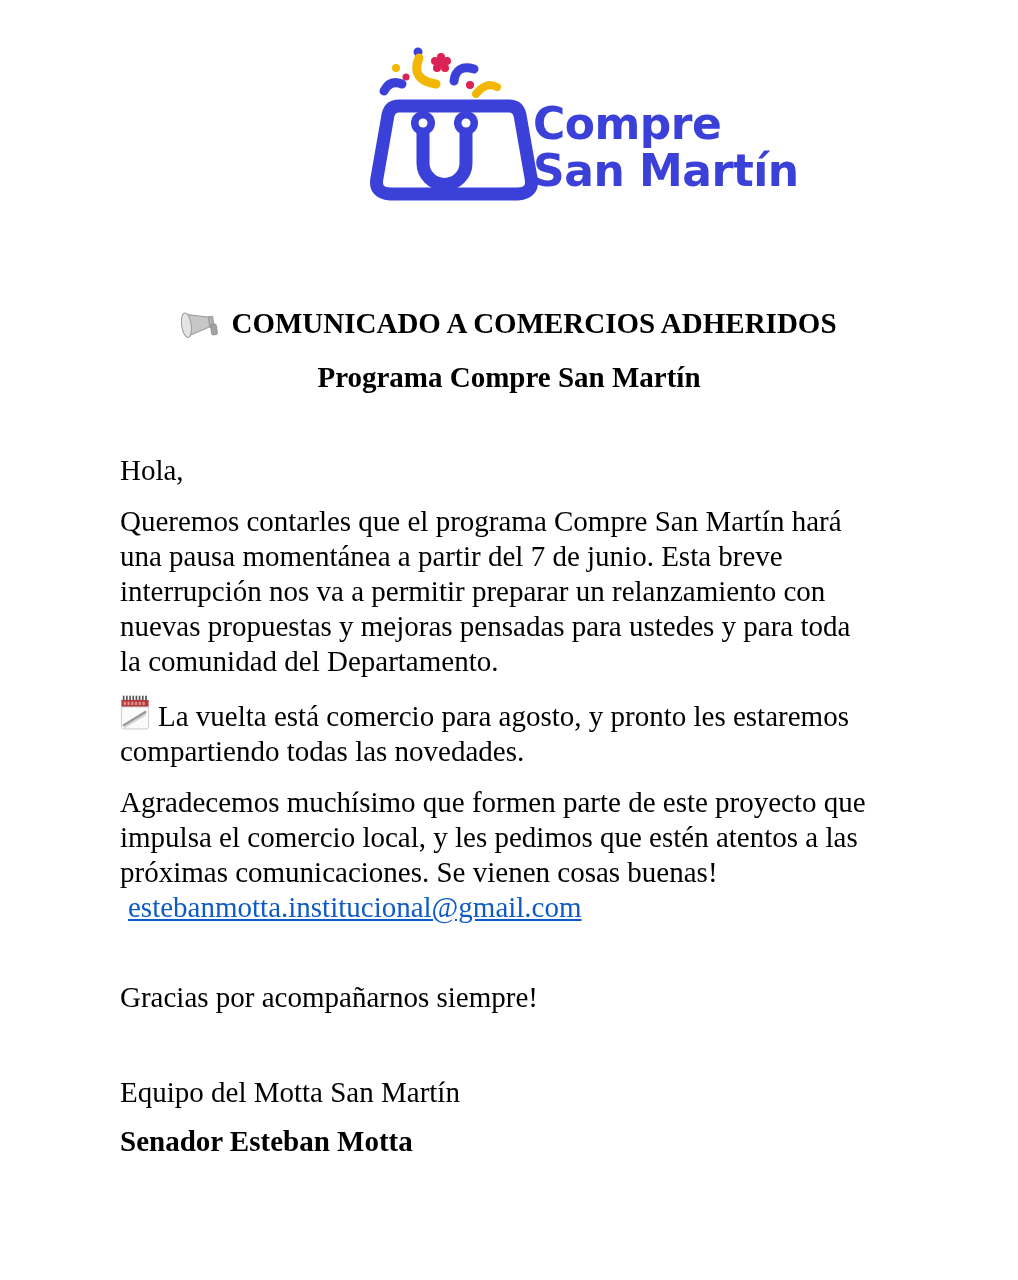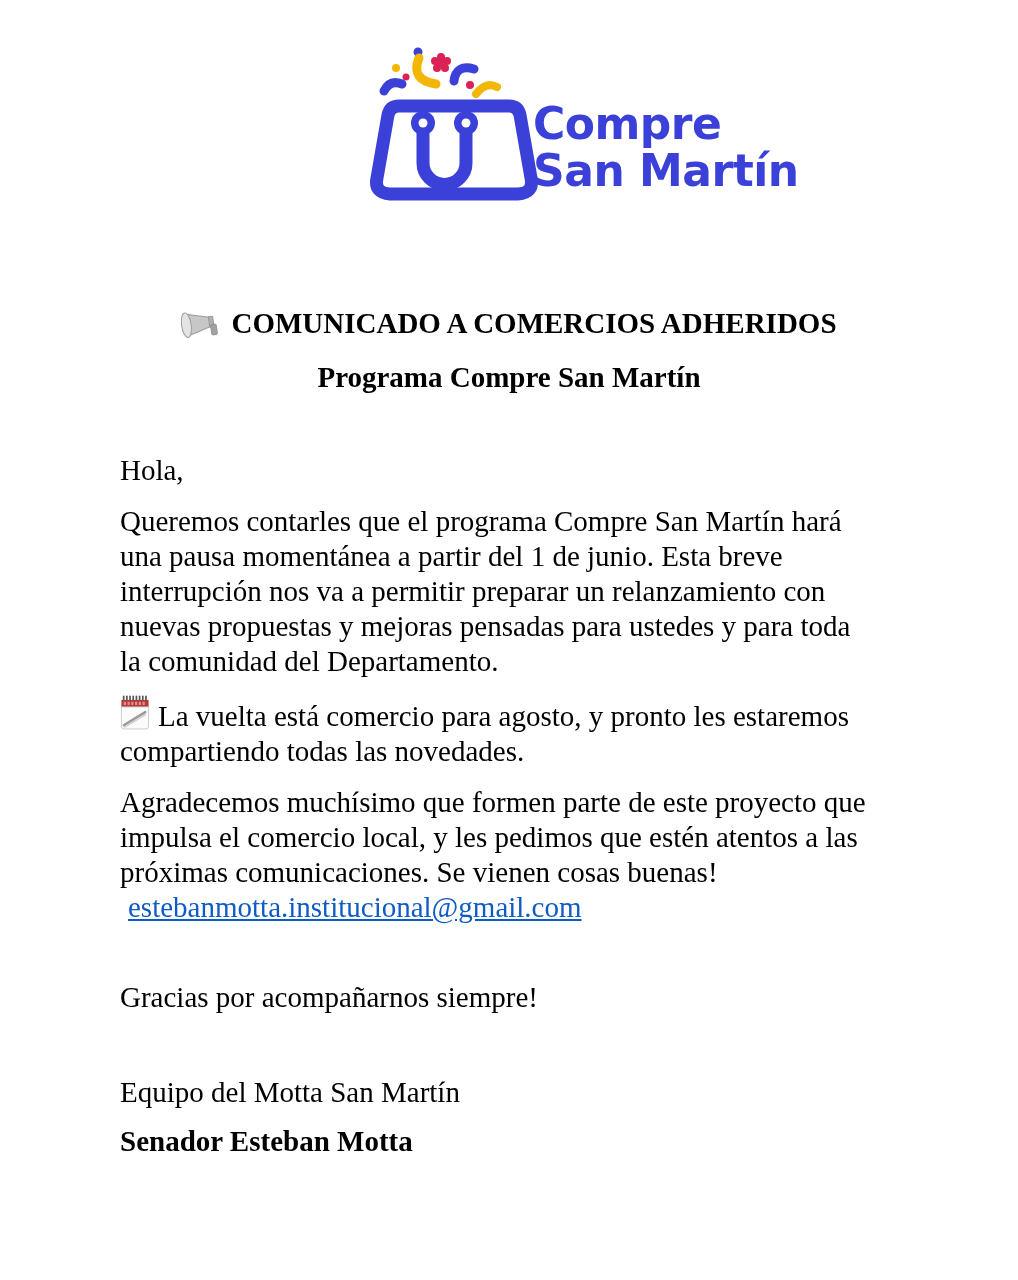--- a/index.html
+++ b/index.html
@@ -119,21 +119,21 @@
       </g>
     </svg>
     <span>COMUNICADO A COMERCIOS ADHERIDOS</span>
   </h1>
   <h2 class="subtitle">Programa Compre San Martín</h2>
 
   <div class="content">
     <p>Hola,</p>
 
     <p class="preline">Queremos contarles que el programa Compre San Martín hará
-una pausa momentánea a partir del 1 de junio. Esta breve
+una pausa momentánea a partir del 7 de junio. Esta breve
 interrupción nos va a permitir preparar un relanzamiento con
 nuevas propuestas y mejoras pensadas para ustedes y para toda
 la comunidad del Departamento.</p>
 
     <p class="preline"><svg class="cal-icon" width="30" height="37" viewBox="0 0 32 39">
           <g>
             <rect x="3" y="0.5" width="1.8" height="6" fill="#555555"></rect>
             <rect x="6.4" y="0.5" width="1.8" height="6" fill="#555555"></rect>
             <rect x="9.8" y="0.5" width="1.8" height="6" fill="#555555"></rect>
             <rect x="13.2" y="0.5" width="1.8" height="6" fill="#555555"></rect>

